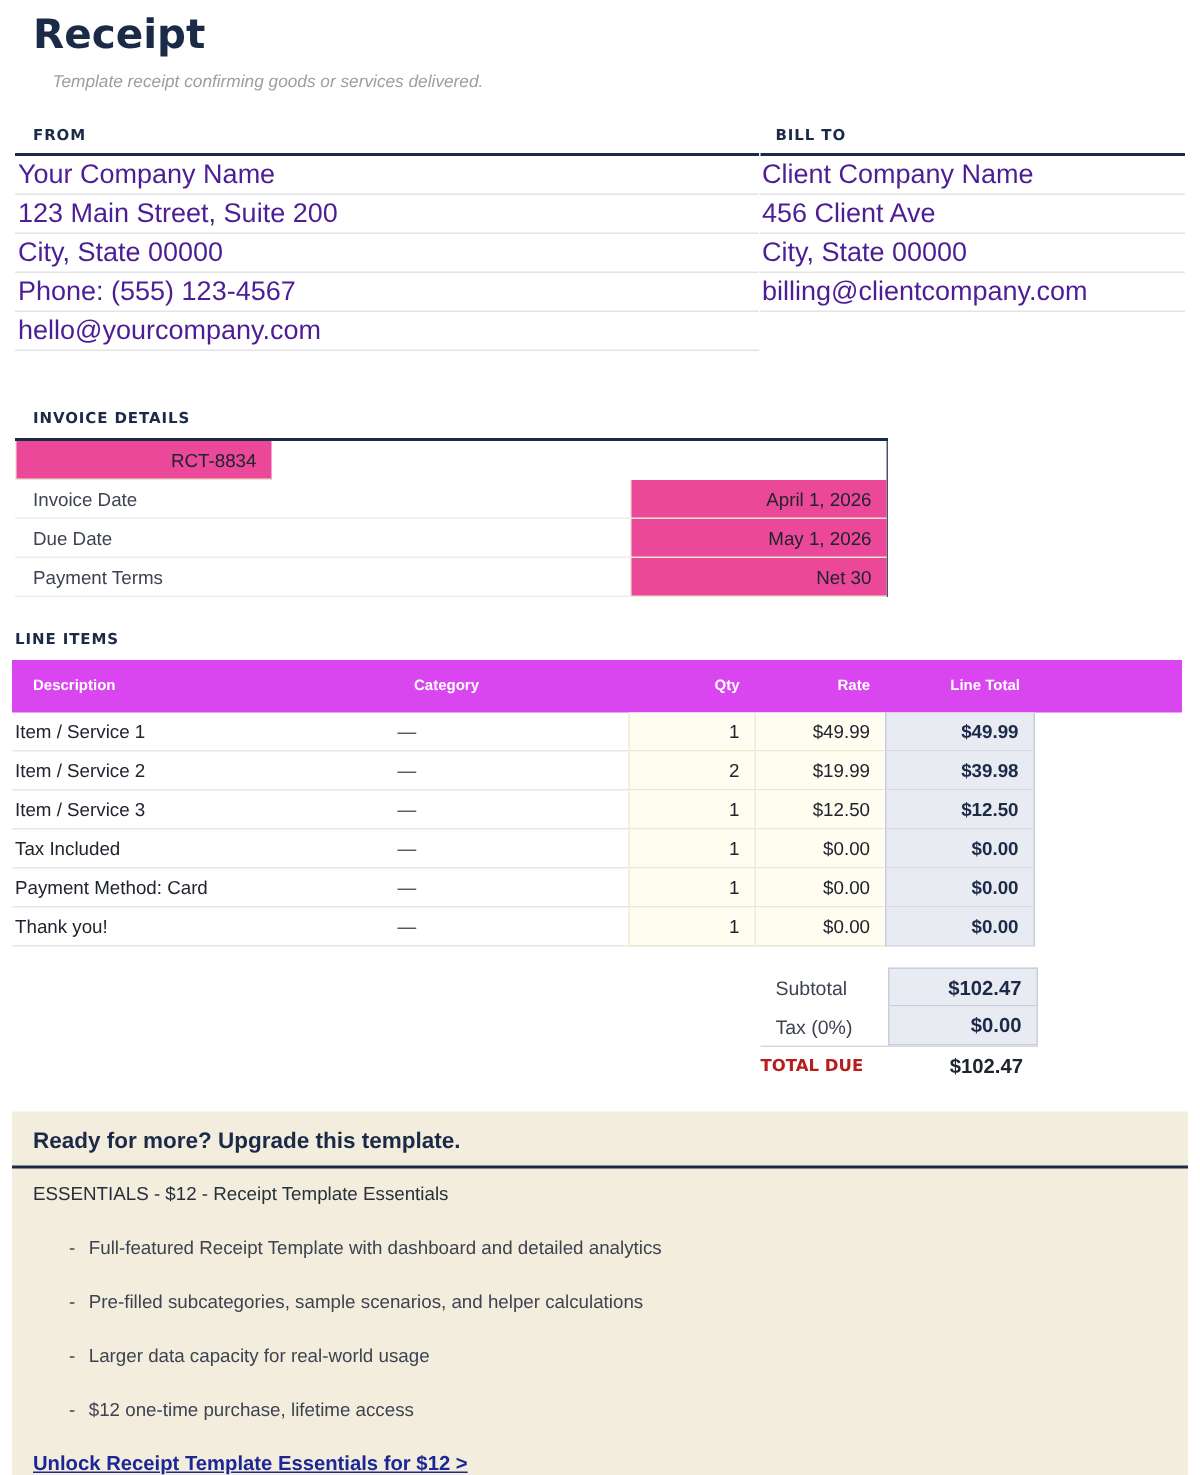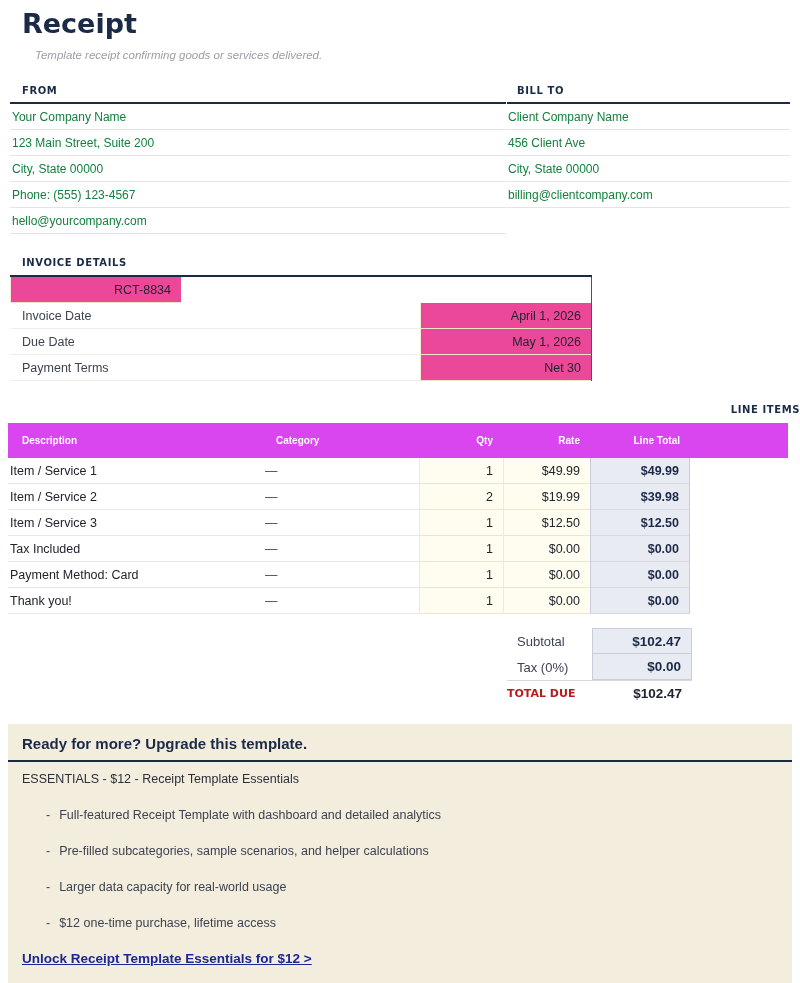--- a/index.html
+++ b/index.html
@@ -34,48 +34,48 @@
   .party-from { width: 496px; }
   .party-billto { width: 283px; }
   .party-head {
     padding: 2px 0 6px 12px;
     border-bottom: 2.5px solid #1b2a47;
   }
   .party-billto .party-head { padding-left: 10px; }
   .party-row {
     height: 26px; display: flex; align-items: center;
     padding-left: 2px;
-    font-size: 12px; color: #15803d;
+    font-size: 18px; color: #4c1d95;
     border-bottom: 1px solid #e4e4e7;
   }
   .party-billto .party-row { padding-left: 1px; }
 
   
-  .invoice-details { margin: 23px 0 0 10px; width: 582px; }
+  .invoice-details { margin: 40px 0 0 10px; width: 582px; }
   .invoice-details .sec-heading {
     padding: 0 0 7px 12px;
     border-bottom: 2.5px solid #1b2a47;
   }
   .inv-grid { border-right: 1px solid #4a5268; }
   .inv-row { display: flex; height: 26px; }
   .inv-label {
     width: 411px; display: flex; align-items: center;
     padding-left: 12px; font-size: 12.5px; color: #3d4350;
     border-bottom: 1px solid #ededf0;
   }
   .inv-value {
     width: 171px; display: flex; align-items: center; justify-content: flex-end;
     padding-right: 10px; font-size: 12.5px; color: #20242e;
     background: #ec4899;
     border-bottom: 1px solid #ece5cc;
     border-left: 1px solid #f0ead6;
   }
 
   
-  .line-items { margin: 23px 0 4px 10px; text-align: right; }
+  .line-items { margin: 23px 0 4px 10px; }
   .li-table { margin-top: 8px; width: 780px; margin-left: -2px; }
   .li-head {
     display: flex; height: 35px; align-items: center;
     background: #d946ef; color: #ffffff;
     font-size: 10px; font-weight: bold;
   }
   .li-row { display: flex; height: 26px; font-size: 12.5px; }
   .c-desc  { width: 252px; display: flex; align-items: center; padding-left: 2px; }
   .c-cat   { width: 159px; display: flex; align-items: center; padding-left: 5px; color: #3d4350; }
   .c-qty   { width: 84px;  display: flex; align-items: center; justify-content: flex-end; padding-right: 10px; }

